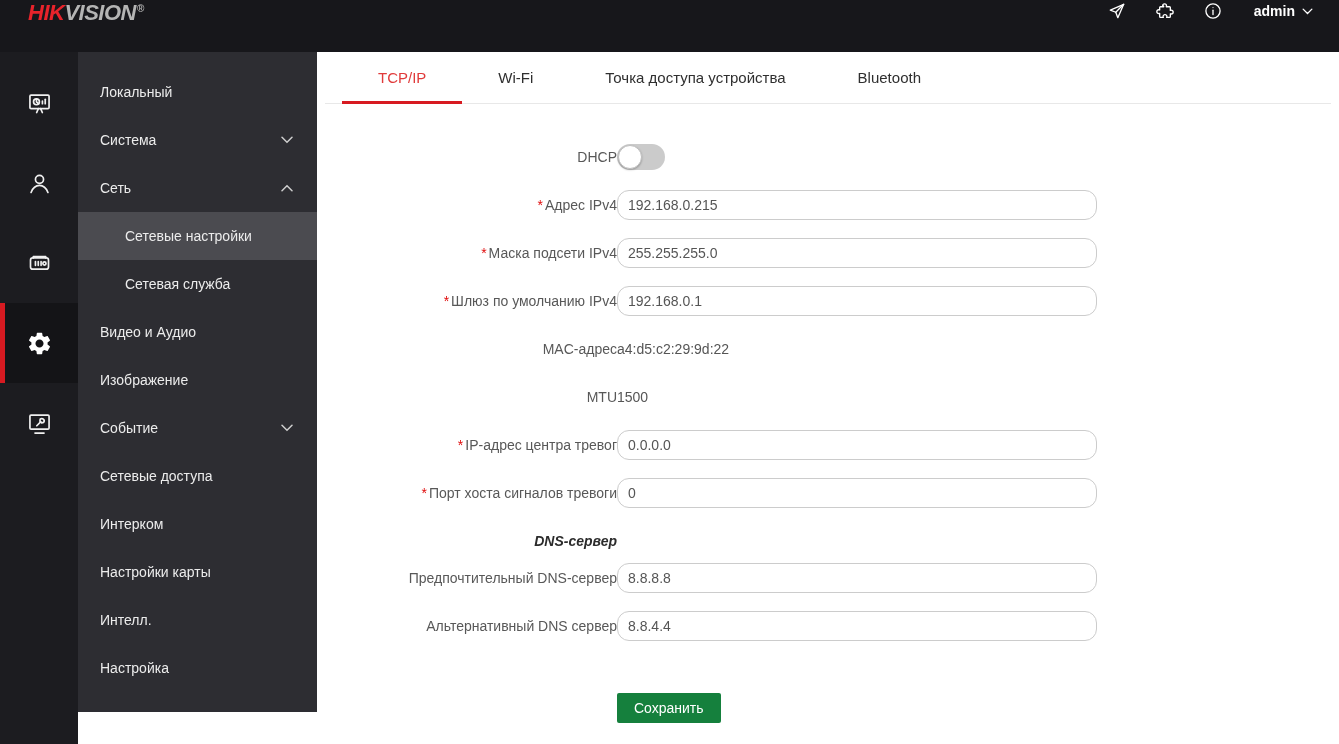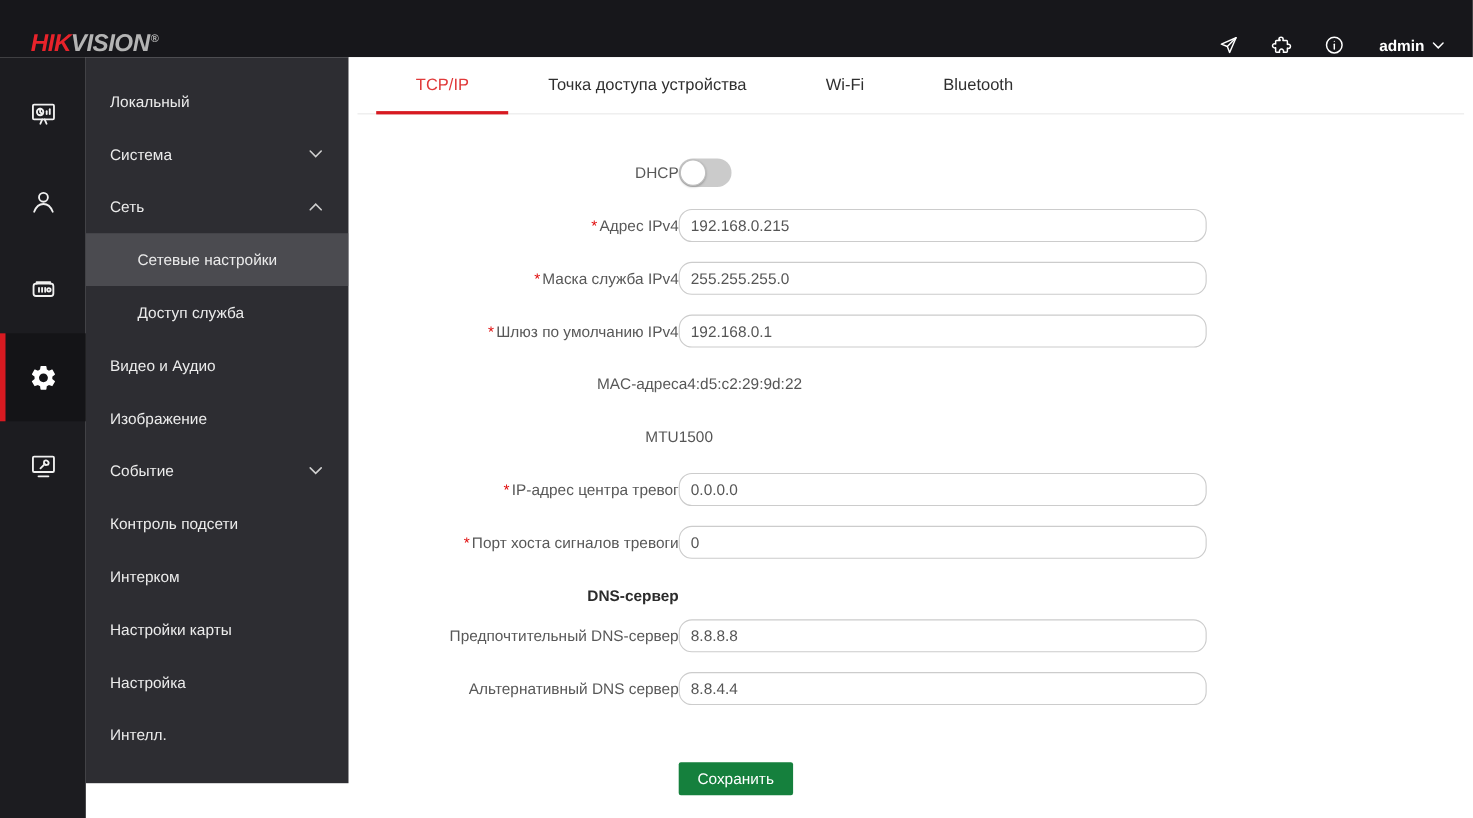--- a/index.html
+++ b/index.html
@@ -4,21 +4,21 @@
 <style>
   * { margin:0; padding:0; box-sizing:border-box; }
   html,body { width:1339px; height:744px; }
   body {
     font-family:"Liberation Sans", sans-serif;
     background:#fff; position:relative; overflow:hidden;
   }
   
   .topbar {
     position:absolute; top:0; left:0; width:1339px; height:52px;
-    background:#17171b; display:flex; align-items:flex-end; justify-content:space-between;
+    background:#17171b; display:flex; align-items:flex-start; justify-content:space-between;
     padding:0 26px 0 28px;
   }
   .logo { font-style:italic; font-weight:bold; font-size:22px; letter-spacing:-.5px; white-space:nowrap; }
   .logo .hik { color:#e8232b; }
   .logo .vision { color:#b4b4b4; }
   .logo .reg { color:#b4b4b4; font-size:10px; font-style:normal; vertical-align:super; margin-left:1px; }
   .topbar-right { display:flex; align-items:center; gap:26px; }
   .tb-icon { width:22px; height:22px; display:flex; align-items:center; justify-content:center; cursor:pointer; }
   .tb-icon svg { width:20px; height:20px; display:block; }
   .user-menu { display:flex; align-items:center; gap:7px; color:#fff; font-size:14px; font-weight:bold; cursor:pointer; margin-left:4px; }
@@ -49,21 +49,21 @@
     padding:0 36px; display:flex; align-items:center; font-size:15px; color:#2f2f2f;
     position:relative; cursor:pointer; white-space:nowrap;
   }
   .tab.active { color:#e03a3a; }
   .tab.active::after { content:""; position:absolute; left:0; right:0; bottom:-1px; height:3px; background:#d71a21; }
 
   .form { padding-top:38px; }
   .row { display:flex; align-items:center; height:30px; margin:0 0 18px 20px; }
   .lbl { width:280px; flex:none; text-align:right; font-size:14px; color:#585858; margin-right:0; white-space:nowrap; }
   .lbl .req { color:#e00b0b; margin-right:2px; }
-  .lbl.heading { font-weight:bold; color:#2b2b2b; }
+  .lbl.heading { font-weight:bold; color:#2b2b2b;font-style:italic; }
   .row.dns-head { margin-top:8px; margin-bottom:7px; }
   .row.save-row { margin-top:52px; }
   input.text {
     width:480px; height:30px; border:1px solid #ccc; border-radius:12px;
     padding:0 10px; font-size:14px; color:#555; font-family:inherit; background:#fff;
   }
   .static-val { font-size:14px; color:#555; }
   .toggle { width:48px; height:26px; border-radius:13px; background:#cbcbcb; position:relative; cursor:pointer; }
   .toggle .knob {
     position:absolute; left:1px; top:1px; width:24px; height:24px; border-radius:50%;
@@ -167,77 +167,77 @@
       <span class="chev">
         <svg viewBox="0 0 12 8" fill="none" stroke="#cfcfcf" stroke-width="1.5" stroke-linecap="round">
           <path d="M1 6.7 L6 1.7 L11 6.7"></path>
         </svg>
       </span>
     </div>
   <div class="menu-item sub selected">
       <span>Сетевые настройки</span>
     </div>
   <div class="menu-item sub">
-      <span>Доступ служба</span>
+      <span>Сетевая служба</span>
     </div>
   <div class="menu-item">
       <span>Видео и Аудио</span>
     </div>
   <div class="menu-item">
       <span>Изображение</span>
     </div>
   <div class="menu-item">
       <span>Событие</span>
       <span class="chev">
         <svg viewBox="0 0 12 8" fill="none" stroke="#cfcfcf" stroke-width="1.5" stroke-linecap="round">
           <path d="M1 1.3 L6 6.3 L11 1.3"></path>
         </svg>
       </span>
     </div>
   <div class="menu-item">
-      <span>Контроль подсети</span>
+      <span>Сетевые доступа</span>
     </div>
   <div class="menu-item">
       <span>Интерком</span>
     </div>
   <div class="menu-item">
       <span>Настройки карты</span>
     </div>
   <div class="menu-item">
+      <span>Интелл.</span>
+    </div>
+  <div class="menu-item">
       <span>Настройка</span>
-    </div>
-  <div class="menu-item">
-      <span>Интелл.</span>
     </div>
 </nav>
 
 <main class="main">
   <div class="tabs">
     <div class="tab active">TCP/IP</div>
+    <div class="tab">Wi-Fi</div>
     <div class="tab">Точка доступа устройства</div>
-    <div class="tab">Wi-Fi</div>
     <div class="tab">Bluetooth</div>
   </div>
 
   <div class="form">
 
     <div class="row">
       <span class="lbl">DHCP</span>
       <div class="toggle">
           <div class="knob"></div>
         </div>
     </div>
 
     <div class="row">
       <span class="lbl"><span class="req">*</span><span>Адрес IPv4</span></span>
       <input class="text" type="text" value="192.168.0.215" style="">
     </div>
 
     <div class="row">
-      <span class="lbl"><span class="req">*</span><span>Маска служба IPv4</span></span>
+      <span class="lbl"><span class="req">*</span><span>Маска подсети IPv4</span></span>
       <input class="text" type="text" value="255.255.255.0" style="">
     </div>
 
     <div class="row">
       <span class="lbl"><span class="req">*</span><span>Шлюз по умолчанию IPv4</span></span>
       <input class="text" type="text" value="192.168.0.1" style="">
     </div>
 
     <div class="row">
       <span class="lbl">MAC-адрес</span>

